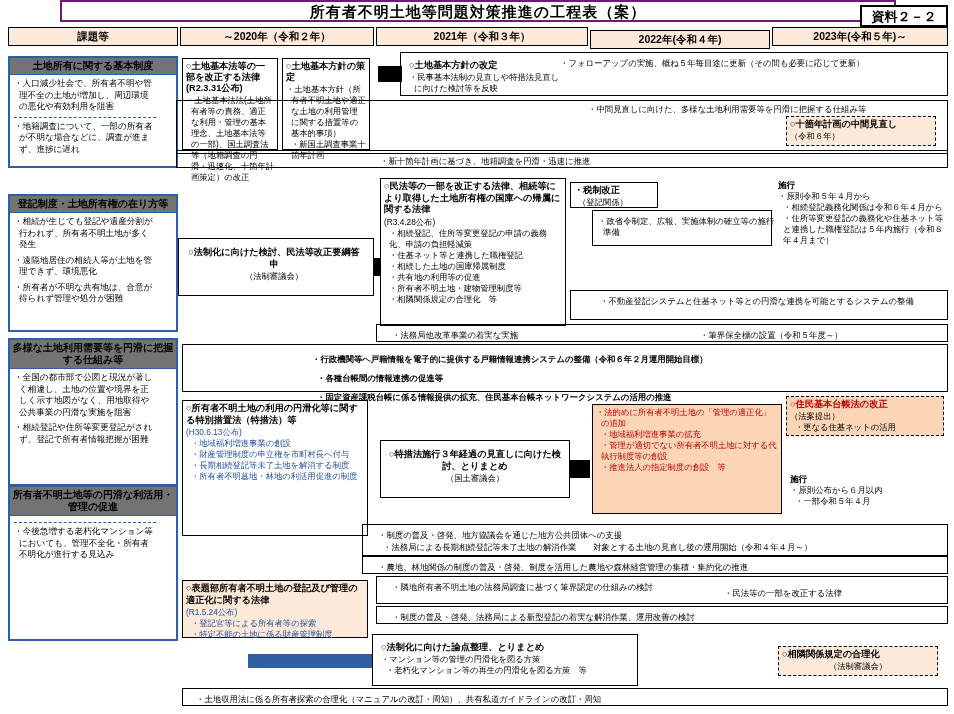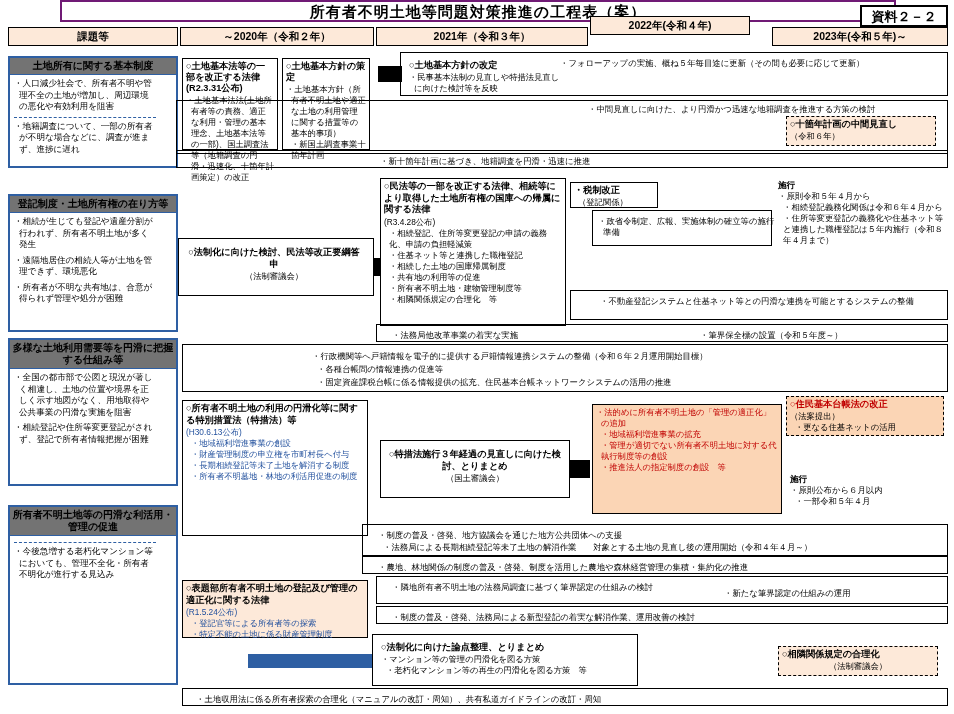--- a/index.html
+++ b/index.html
@@ -26,21 +26,21 @@
     text-align:center;font-size:13px;font-weight:bold;line-height:19px;
   }
   
   .colhead{
     height:19px;border:1px solid #000;background:#fde9d9;
     text-align:center;font-weight:bold;font-size:10.5px;line-height:17px;
   }
   #ch0{left:8px;top:27px;width:170px;}
   #ch1{left:180px;top:27px;width:194px;}
   #ch2{left:376px;top:27px;width:212px;}
-  #ch3{left:590px;top:16px;width:160px;}
+  #ch3{left:590px;top:30px;width:180px;}
   #ch4{left:772px;top:27px;width:176px;}
   
   .issuebox{
     left:8px;width:170px;border:2px solid #2e5fa3;background:#ffffff;
   }
   .issuehead{
     background:#737373;border-bottom:1px solid #2e5fa3;
     text-align:center;font-weight:bold;font-size:10px;padding:2px 1px;
     line-height:12px;
   }
@@ -93,21 +93,21 @@
 </div>
 
 <div class="abs issuebox" style="top:338px;height:148px;">
   <div class="issuehead">多様な土地利用需要等を円滑に把握する仕組み等</div>
   <div class="issuebody">
     <p>・全国の都市部で公図と現況が著しく相違し、土地の位置や境界を正しく示す地図がなく、用地取得や公共事業の円滑な実施を阻害</p>
     <p>・相続登記や住所等変更登記がされず、登記で所有者情報把握が困難</p>
   </div>
 </div>
 
-<div class="abs issuebox" style="top:505px;height:180px;">
+<div class="abs issuebox" style="top:485px;height:156px;">
   <div class="issuehead" style="line-height:12px;">所有者不明土地等の円滑な利活用・管理の促進</div>
   <div class="issuebody">
     <div class="dashsep"></div>
     <p>・今後急増する老朽化マンション等においても、管理不全化・所有者不明化が進行する見込み</p>
   </div>
 </div>
 
 <div class="abs box" style="left:182px;top:58px;width:96px;height:92px;">
   <span class="bt">○土地基本法等の一部を改正する法律(R2.3.31公布)</span>
   <p style="white-space:pre-line;">・土地基本法法(土地所有者等の責務、適正な利用・管理の基本理念、土地基本法等の一部)、国土調査法等（地籍調査の円滑・迅速化、十箇年計画策定）の改正</p>
@@ -122,21 +122,21 @@
   <p style="white-space:pre-line;">・民事基本法制の見直しや特措法見直しに向けた検討等を反映</p>
 </div>
 <div class="abs plain" style="left:560px;top:58px;width:386px;">
   <p>・フォローアップの実施、概ね５年毎目途に更新（その間も必要に応じて更新）</p>
 </div>
 
 <div class="abs" style="left:400px;top:52px;width:548px;height:44px;border:1.4px solid #000;"></div>
 <div class="abs" style="left:378px;top:66px;width:24px;height:16px;background:#000;"></div>
 
 <div class="abs plain" style="left:588px;top:104px;width:356px;">
-  <p style="white-space:pre-line;">・中間見直しに向けた、より円滑かつ迅速な地籍調査を推進する方策の検討</p>
+  <p style="white-space:pre-line;">・中間見直しに向けた、多様な土地利用需要等を円滑に把握する仕組み等</p>
 </div>
 <div class="abs box dashbox peachlt" style="left:786px;top:116px;width:150px;height:30px;">
   <span class="bt">○十箇年計画の中間見直し</span>
   <p>（令和６年）</p>
 </div>
 <div class="abs" style="left:176px;top:100px;width:772px;height:54px;border:1.4px solid #000;"></div>
 <div class="abs plain" style="left:380px;top:156px;width:560px;">
   <p>・新十箇年計画に基づき、地籍調査を円滑・迅速に推進</p>
 </div>
 <div class="abs" style="left:176px;top:150px;width:772px;height:18px;border:1.4px solid #000;"></div>
@@ -181,21 +181,21 @@
 
 <div class="abs plain" style="left:392px;top:330px;width:400px;">
   <p>・法務局他改革事業の着実な実施</p>
 </div>
 <div class="abs plain" style="left:700px;top:330px;width:246px;">
   <p>・筆界保全標の設置（令和５年度～）</p>
 </div>
 <div class="abs" style="left:376px;top:324px;width:572px;height:18px;border:1.4px solid #000;"></div>
 
 <div class="abs plain" style="left:312px;top:350px;width:624px;">
-  <p style="white-space:pre-line;line-height:13px;">・行政機関等へ戸籍情報を電子的に提供する戸籍情報連携システムの整備（令和６年２月運用開始目標）
+  <p style="white-space:pre-line;line-height:19px;font-weight:bold;">・行政機関等へ戸籍情報を電子的に提供する戸籍情報連携システムの整備（令和６年２月運用開始目標）
 ・各種台帳間の情報連携の促進等
 ・固定資産課税台帳に係る情報提供の拡充、住民基本台帳ネットワークシステムの活用の推進</p>
 </div>
 <div class="abs" style="left:182px;top:344px;width:766px;height:48px;border:1.4px solid #000;"></div>
 
 <div class="abs box dashbox peach" style="left:786px;top:396px;width:158px;height:40px;">
   <span class="bt redtxt" style="line-height:11px;">○住民基本台帳法の改正</span>
   <p style="white-space:pre-line;">（法案提出）
 ・更なる住基ネットの活用</p>
 </div>
@@ -241,21 +241,21 @@
 <div class="abs box peachlt" style="left:182px;top:580px;width:186px;height:58px;">
   <span class="bt" style="line-height:11.5px;">○表題部所有者不明土地の登記及び管理の適正化に関する法律</span>
   <p class="bluetxt" style="white-space:pre-line;">(R1.5.24公布)
 ・登記官等による所有者等の探索
 ・特定不能の土地に係る財産管理制度</p>
 </div>
 <div class="abs plain" style="left:392px;top:582px;width:320px;">
   <p style="white-space:pre-line;">・隣地所有者不明土地の法務局調査に基づく筆界認定の仕組みの検討</p>
 </div>
 <div class="abs plain" style="left:724px;top:588px;width:220px;">
-  <p>・新たな筆界認定の仕組みの運用</p>
+  <p>・民法等の一部を改正する法律</p>
 </div>
 <div class="abs" style="left:376px;top:576px;width:572px;height:28px;border:1.4px solid #000;"></div>
 
 <div class="abs plain" style="left:392px;top:612px;width:550px;">
   <p>・制度の普及・啓発、法務局による新型登記の着実な解消作業、運用改善の検討</p>
 </div>
 <div class="abs" style="left:376px;top:606px;width:572px;height:18px;border:1.4px solid #000;"></div>
 
 <div class="abs box nb" style="left:378px;top:640px;width:250px;height:44px;">
   <span class="bt">○法制化に向けた論点整理、とりまとめ</span>

